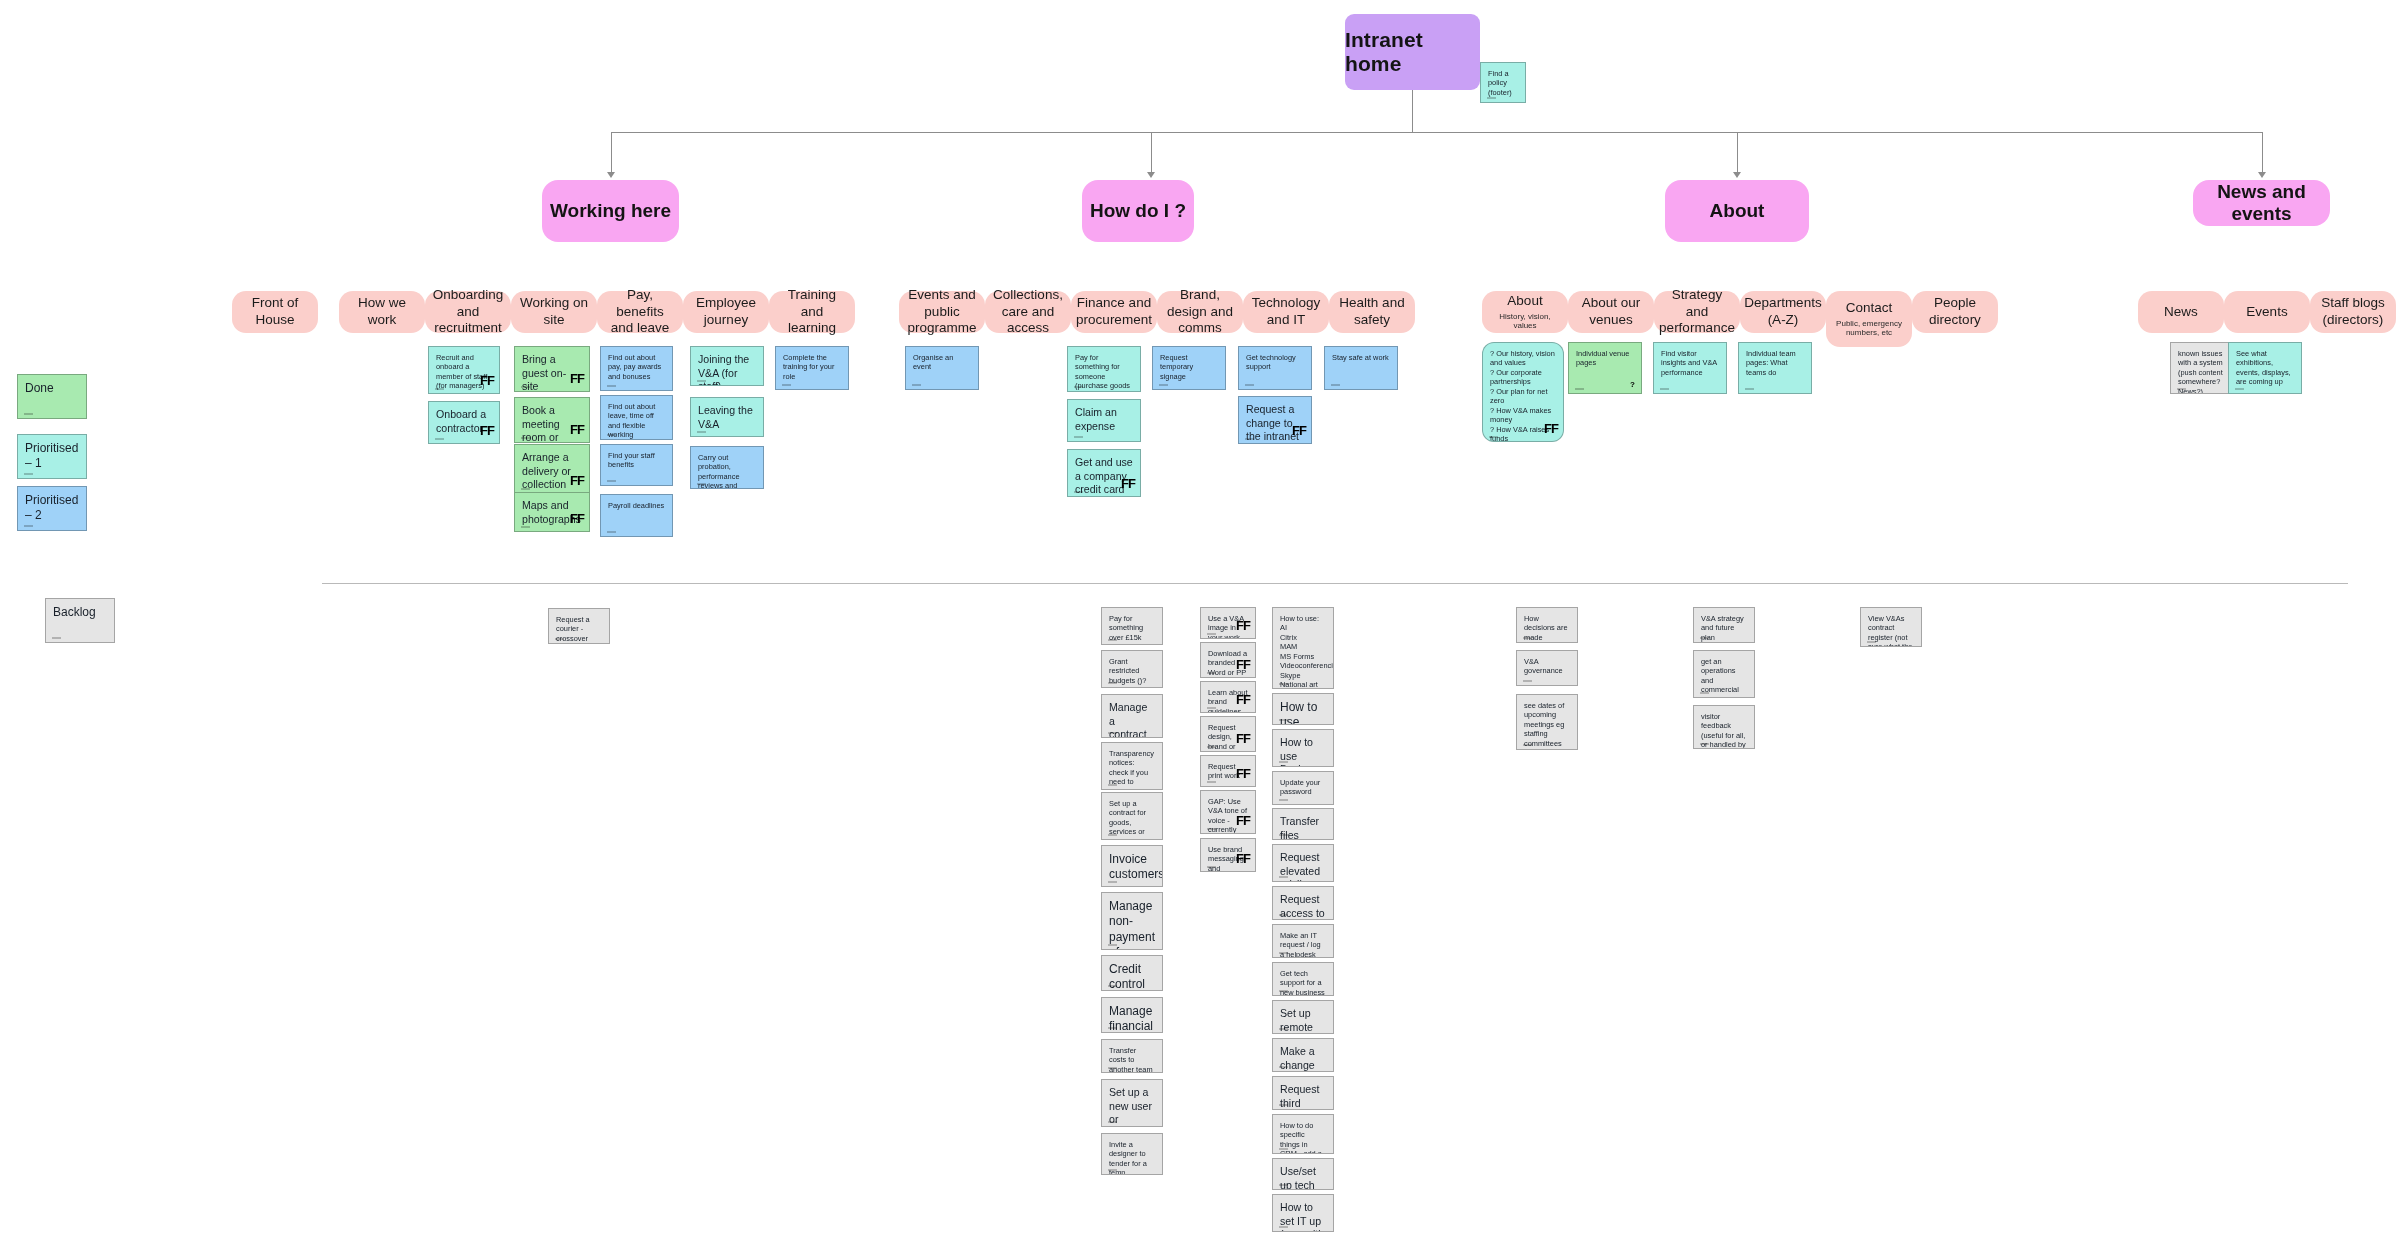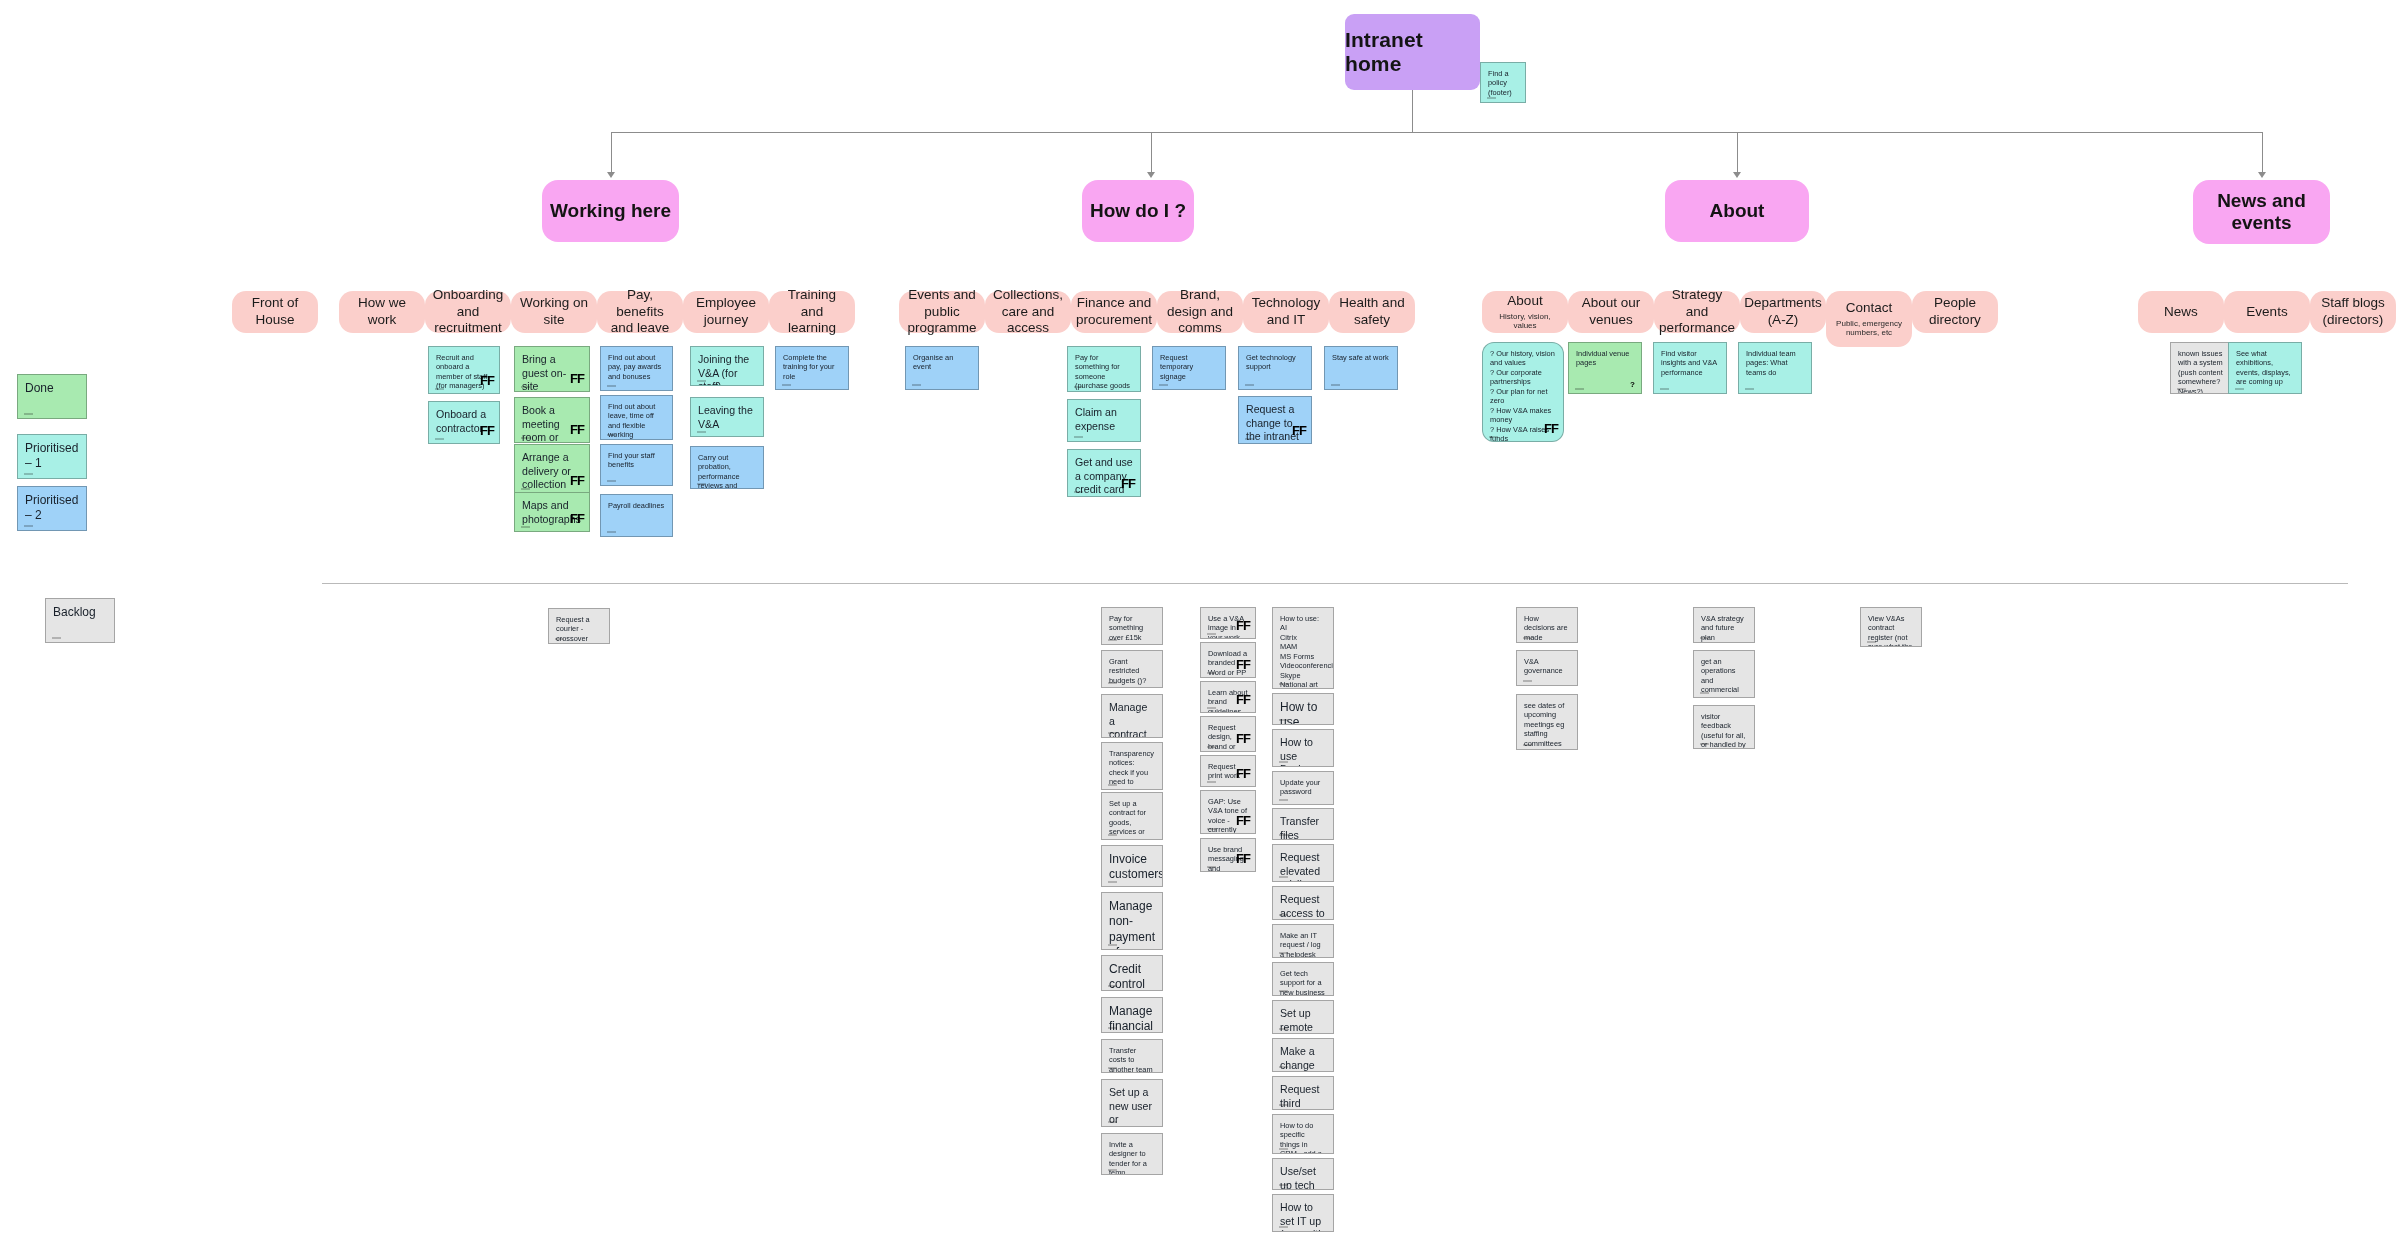--- a/index.html
+++ b/index.html
@@ -114,21 +114,21 @@
 
   <div class="lvl1" style="left:542px;top:180px;width:137px;height:62px;">
     <span>Working here</span>
   </div>
   <div class="lvl1" style="left:1082px;top:180px;width:112px;height:62px;">
     <span>How do I ?</span>
   </div>
   <div class="lvl1" style="left:1665px;top:180px;width:144px;height:62px;">
     <span>About</span>
   </div>
-  <div class="lvl1" style="left:2193px;top:180px;width:137px;height:64px;">
+  <div class="lvl1" style="left:2193px;top:180px;width:137px;height:46px;">
     <span>News and events</span>
   </div>
 
   <div class="lvl2" style="left:232px;top:291px;width:86px;height:42px;">
     <span>Front of House</span>
     </div>
   <div class="lvl2" style="left:339px;top:291px;width:86px;height:42px;">
     <span>How we work</span>
     </div>
   <div class="lvl2" style="left:425px;top:291px;width:86px;height:42px;">

